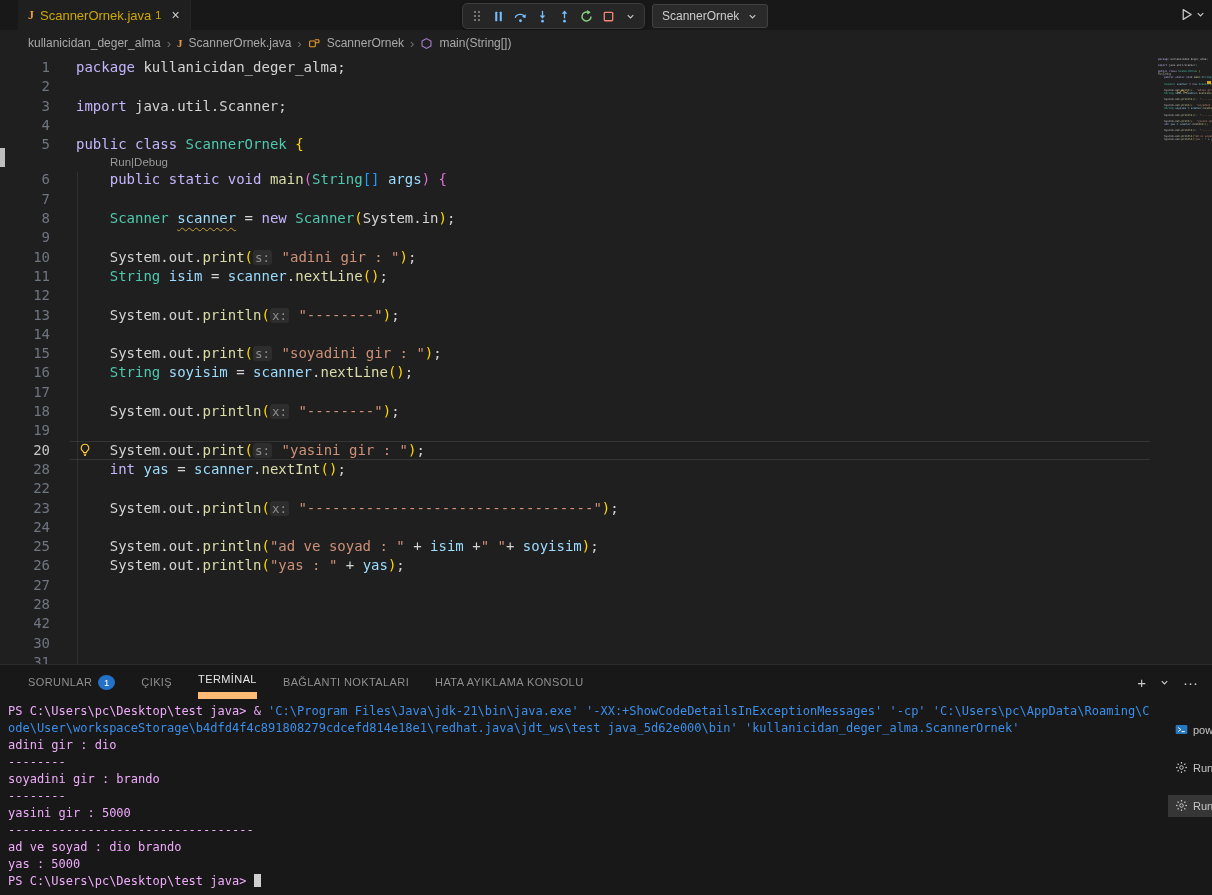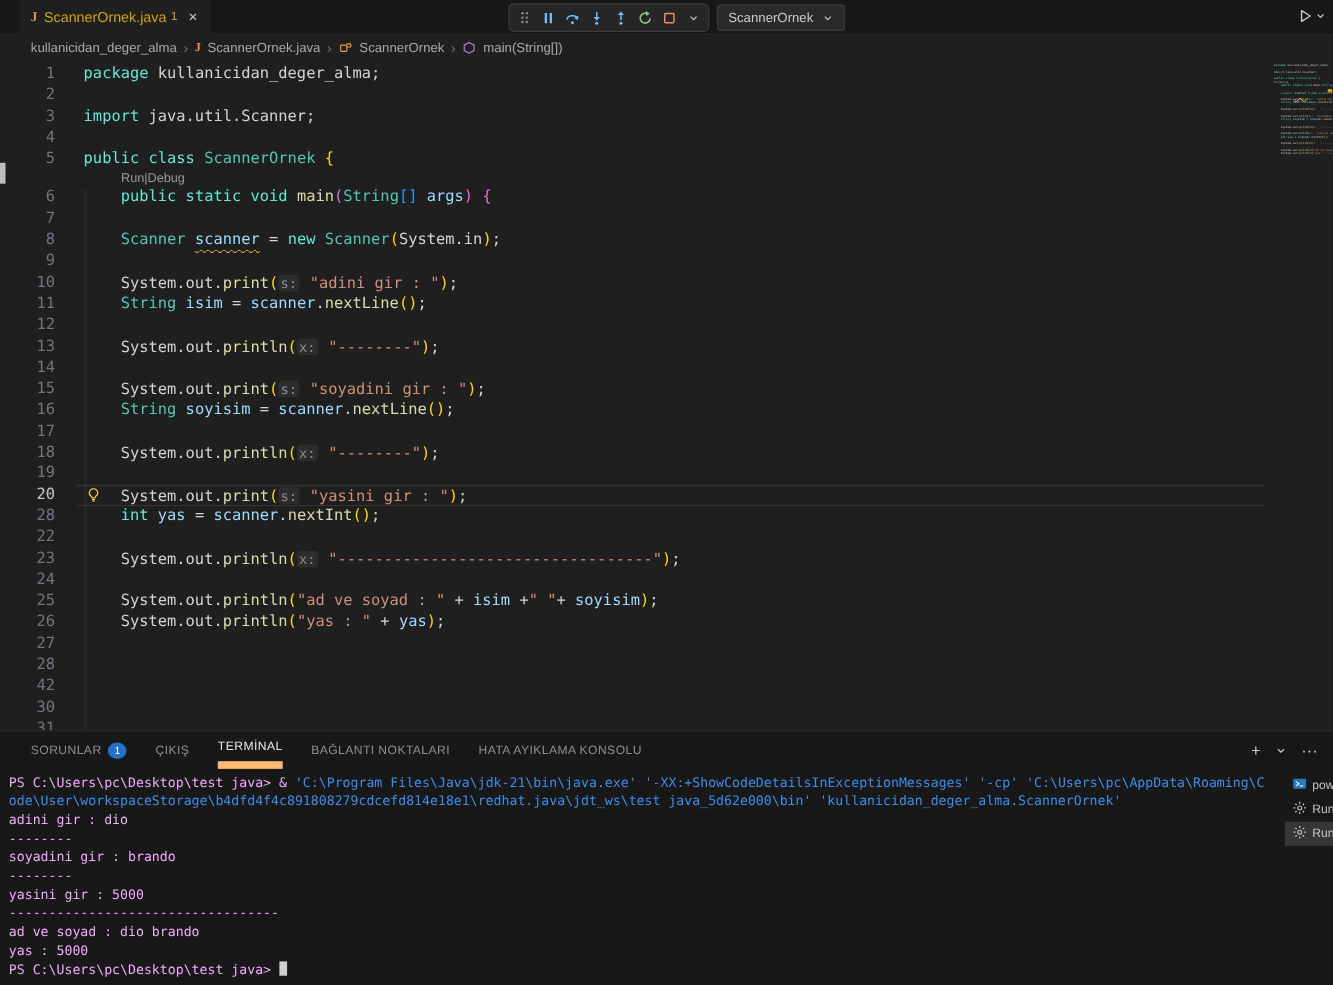--- a/index.html
+++ b/index.html
@@ -36,21 +36,21 @@
   .cur .ln{color:#c6c6c6;}
   .cur::after{content:'';position:absolute;left:70px;right:62px;top:0;bottom:0;pointer-events:none;
               box-shadow:inset 0 1px 0 #343434, inset 0 -1px 0 #343434;}
   .lensrow{height:16px;display:flex;align-items:center;padding-left:110px;font-size:11.5px;color:#999999;}
   .lenslink{cursor:pointer;}
   .bulb{position:absolute;left:78px;top:2px;cursor:pointer;}
   .iguide{position:absolute;left:77px;top:116px;height:500px;width:1px;background:#ffffff14;}
   .leftmark{position:absolute;left:0;top:92px;width:5px;height:19px;background:#cfcfcf;opacity:.9;}
   .ovrwarn{position:absolute;right:1px;top:25px;width:4px;height:3px;background:#d7a600;}
   
-  .sk{color:#5eead4}.st{color:#4ec9b0}.sv{color:#9cdcfe}.sm{color:#dcdcaa}.ss{color:#ce9178}
+  .sk{color:#c4b5fd}.st{color:#4ec9b0}.sv{color:#9cdcfe}.sm{color:#dcdcaa}.ss{color:#ce9178}
   .sp{color:#d4d4d4}.sg{color:#ffd700}.so{color:#da70d6}.sb{color:#179fff}
   .si{color:#8c8c8c;background:#ffffff10;border-radius:3px;padding:0 2px;margin-right:1px;font-size:12.5px;}
   .sw{color:#9cdcfe;text-decoration:underline wavy #c8a03c;text-decoration-thickness:1px;text-underline-offset:3.5px;}
   
   .minimap{position:absolute;right:0;top:2px;width:57px;height:178px;overflow:hidden;opacity:.9;}
   .minimap .crow{height:3.1px;line-height:3.1px;font-size:2.6px;}
   .minimap .codewrap{padding-left:3px;}
   .minimap .cur::after{display:none;}
   .minimap .lensrow{height:3px;font-size:2.6px;padding-left:3px;}
   .minimap .si{font-size:inherit;padding:0;background:none;}
@@ -64,21 +64,21 @@
   .pbadge{min-width:15px;height:15px;border-radius:50%;background:#2472c8;color:#ffffff;font-size:9.5px;
           display:flex;align-items:center;justify-content:center;padding:0 1px;}
   .pacts{position:absolute;right:14px;top:0;height:34px;display:flex;align-items:center;gap:13px;color:#cccccc;}
   .pact{cursor:pointer;font-size:15px;display:flex;align-items:center;}
   .term{position:absolute;left:8px;top:38px;right:46px;bottom:0;overflow:hidden;}
   .trow{height:17px;line-height:17px;font-family:"DejaVu Sans Mono",monospace;font-size:12px;white-space:pre;color:#cccccc;}
   .tp{color:#f0abfc}.tu{color:#3b8eea}
   .tcursor{display:inline-block;width:7px;height:13px;background:#cfcfcf;vertical-align:-2px;}
   .termside{position:absolute;right:0;top:38px;width:44px;}
   .srow{height:22px;display:flex;align-items:center;gap:5px;padding-left:7px;font-size:11px;color:#c5c5c5;
-        cursor:pointer;overflow:hidden;white-space:nowrap;}
+        cursor:pointer;overflow:hidden;white-space:nowrap;margin-top:16px;}
   .srow.sel{background:#ffffff22;}
 </style>
 </head>
 <body>
 
 <div class="root">
 
   <div class="tabbar">
     <div class="tab">
       <span class="jicon">J</span>

